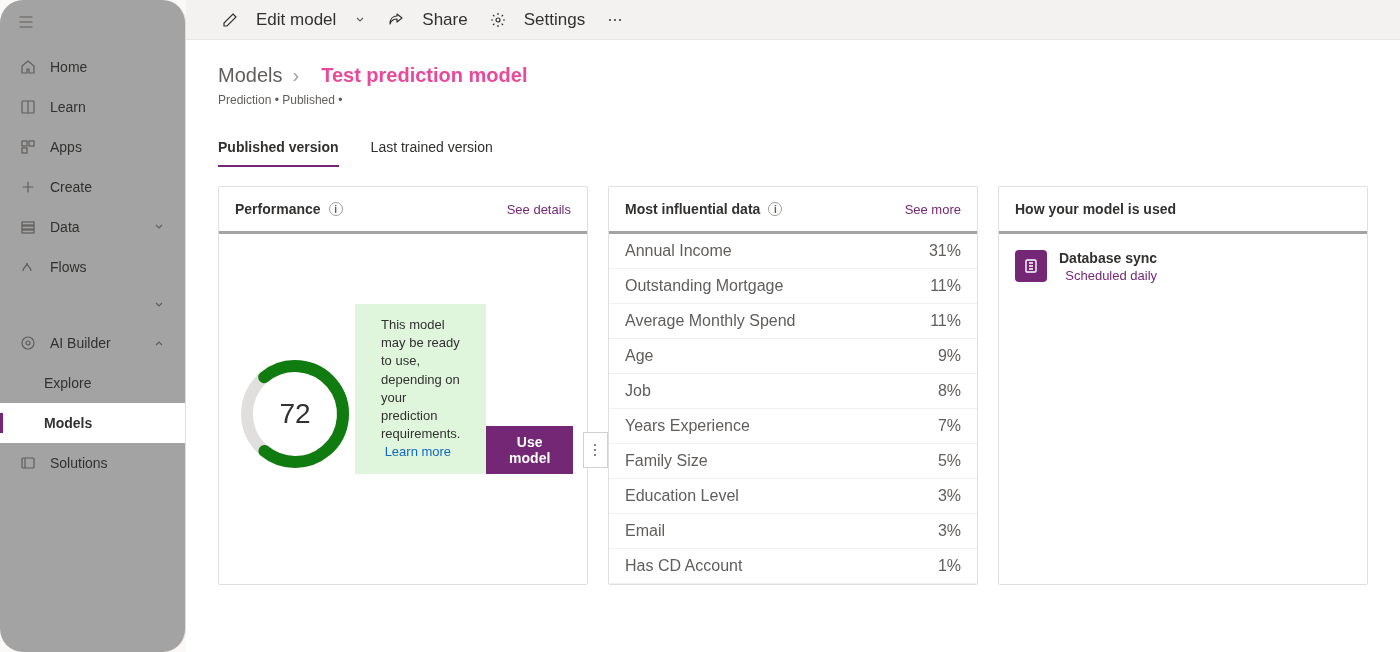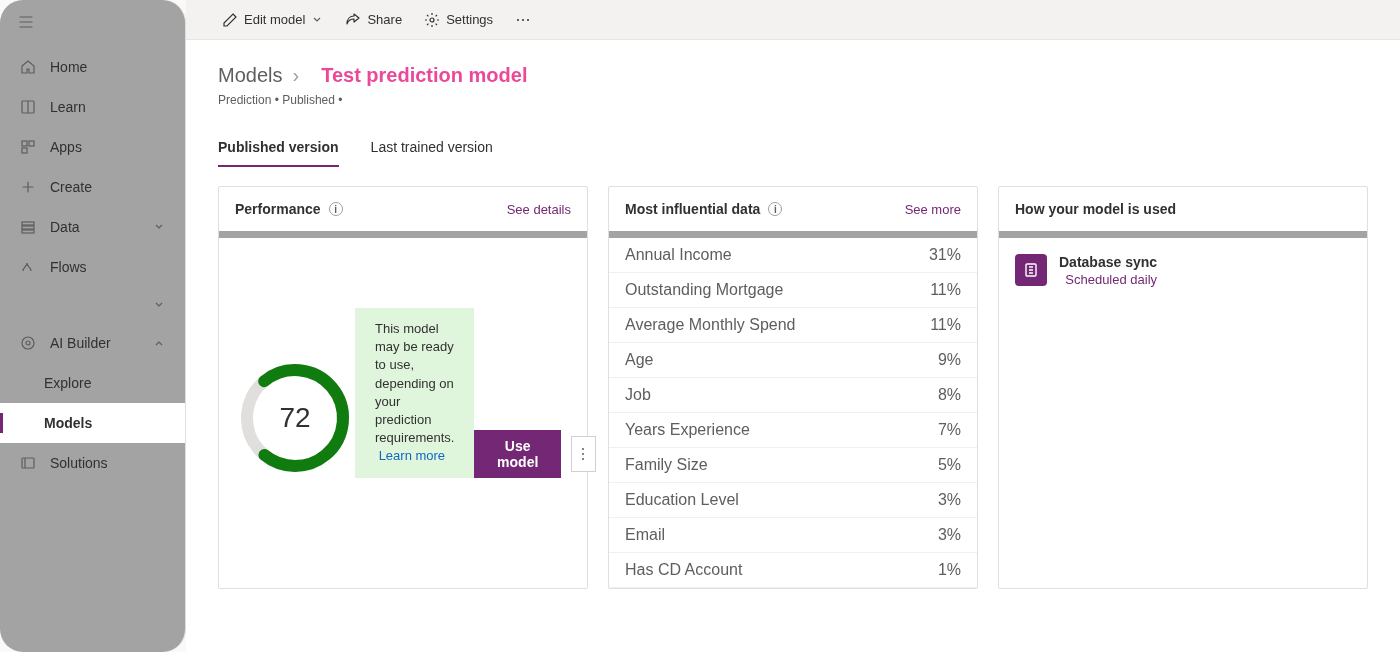--- a/index.html
+++ b/index.html
@@ -16,47 +16,47 @@
   .nav-item.active { background: #fff; font-weight: 600; }
   .nav-item.active::before { content:""; position:absolute; left:0; width:3px; height:20px; background:#742774; }
   .nav-item { position: relative; }
   .nav-icon { width:16px; height:16px; color:#605e5c; flex-shrink:0; }
   .chev { width:12px; height:12px; color:#605e5c; }
   .collapse-row { display:flex; justify-content:flex-end; padding:12px 20px; cursor:pointer; }
 
   
   .main { flex: 1; display: flex; flex-direction: column; background: #fff; }
   .toolbar { height: 40px; background: #f3f2f1; display: flex; align-items: center; gap: 6px; padding: 0 28px; border-bottom: 1px solid #e8e6e4; }
-  .tb-btn { display: flex; align-items: center; gap: 6px; padding: 4px 8px; cursor: pointer; color: #323130; font-size: 13px; justify-content: flex-end; }
+  .tb-btn { display: flex; align-items: center; gap: 18px; padding: 4px 8px; cursor: pointer; color: #323130; font-size: 17px; justify-content: flex-end; }
   .tb-icon { width:16px; height:16px; color:#323130; }
 
   .content { padding: 24px 32px; flex: 1; overflow: auto; }
   .breadcrumb { display: flex; align-items: center; gap: 10px; font-size: 20px; }
   .breadcrumb .root { color: #605e5c; font-weight: 400; cursor: pointer; }
   .breadcrumb .sep { color: #a19f9d; }
   .breadcrumb .leaf { color: #ec4899; font-weight: 600; margin-left: 12px; }
   .meta { color: #605e5c; font-size: 12px; margin-top: 6px; }
 
   .tabs { display: flex; gap: 32px; margin-top: 26px; border-bottom: 1px solid transparent; }
   .tab { padding: 6px 0 10px 0; cursor: pointer; font-size: 14px; color: #323130; }
   .tab.active { font-weight: 600; color:#323130; border-bottom: 2px solid #742774; }
 
   .cards { display: flex; gap: 20px; margin-top: 18px; }
   .card { border: 1px solid #e1dfdd; border-radius: 2px; background:#fff; }
-  .card-header { display: flex; align-items: center; justify-content: space-between; padding: 14px 16px; border-bottom: 7px solid #a3a3a3; }
+  .card-header { display: flex; align-items: center; justify-content: space-between; padding: 14px 16px; border-bottom: 3px solid #a3a3a3; }
   .card-title { font-weight: 600; font-size: 14px; display:flex; align-items:center; gap:8px; }
   .info-icon { width:14px; height:14px; border:1px solid #a19f9d; border-radius:50%; display:inline-flex; align-items:center; justify-content:center; font-size:10px; color:#605e5c; }
   .card-link { color: #742774; font-size: 13px; cursor:pointer; }
 
   .perf-card { width: 370px; }
   .perf-body { padding: 20px 16px 16px 16px; display:flex; flex-direction:row; align-items:flex-end; }
   .gauge-wrap { position:relative; width:120px; height:120px; margin-top:20px; }
   .gauge-wrap svg { transform: rotate(-130deg); }
   .gauge-label { position:absolute; top:50%; left:50%; transform:translate(-50%,-50%); font-size:28px; font-weight:400; color:#323130; }
-  .perf-msg { margin-top:50px; background:#dff6dd; width:100%; padding:12px 20px; font-size:13px; color:#323130; line-height:1.4; }
+  .perf-msg { margin-top:50px; background:#dff6dd; width:100%; padding:12px 26px; font-size:13px; color:#323130; line-height:1.4; }
   .perf-msg a { color:#1068bf; cursor:pointer; text-decoration:none; }
   .perf-actions { display:flex; gap:10px; margin-top:20px; width:100%; justify-content:flex-end; align-items:center; }
   .btn-primary { background:#742774; color:#fff; border:none; padding:8px 18px; font-size:14px; font-weight:600; cursor:pointer; }
   .btn-overflow { border:1px solid #d2d0ce; background:#fff; width:34px; height:36px; display:flex; align-items:center; justify-content:center; cursor:pointer; }
 
   .influ-card { width: 370px; }
   .influ-list { list-style:none; }
   .influ-list li { display:flex; justify-content:space-between; padding:8px 16px; border-bottom:1px solid #f1f0ef; color:#605e5c; font-size:16px; }
   .influ-list li span:last-child { color:#605e5c; }
 

